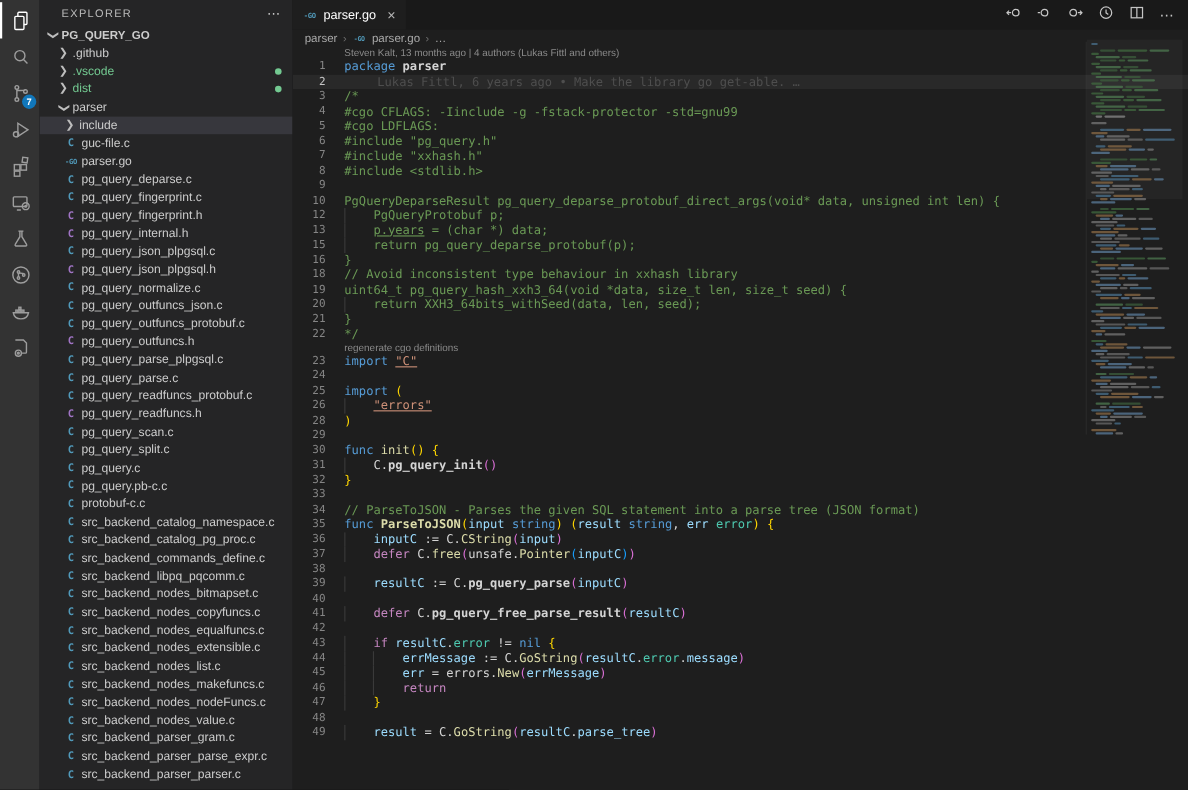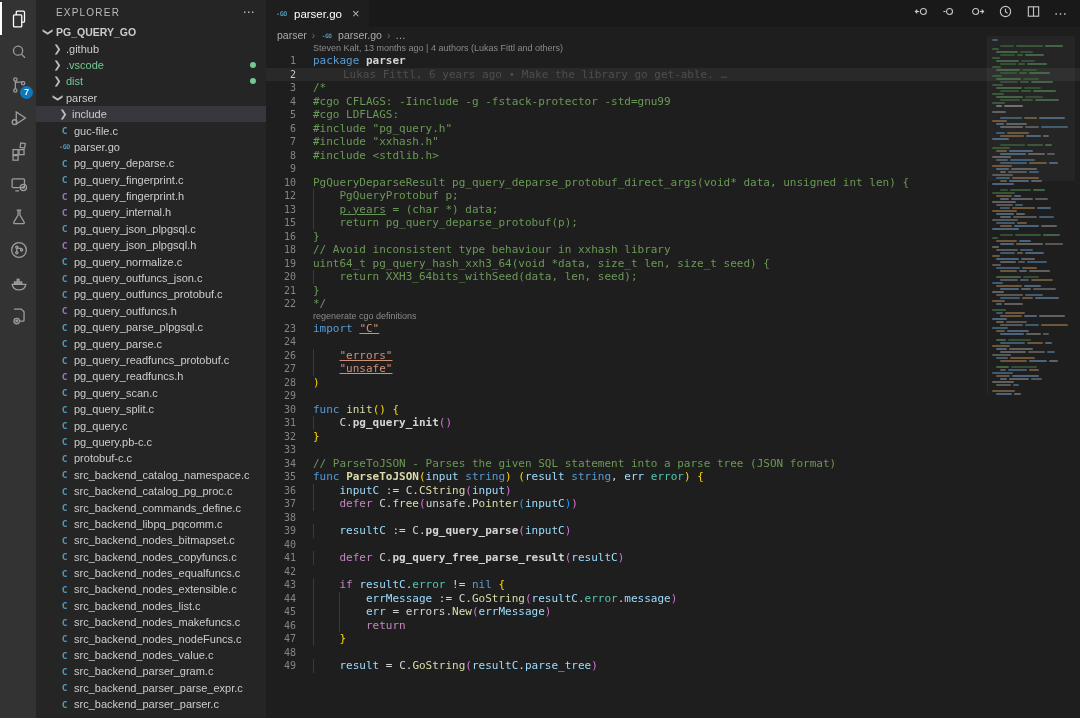--- a/index.html
+++ b/index.html
@@ -453,26 +453,26 @@
         </div>
         <div class="crow">
           <span class="gut">23</span>
           <span class="ctext"><span class="kb">import</span><span class="pl"> </span><span class="stu">"C"</span></span>
         </div>
         <div class="crow">
           <span class="gut">24</span>
           <span class="ctext"></span>
         </div>
         <div class="crow">
+          <span class="gut">25</span>
+          <span class="ctext"><span class="kb">import</span><span class="pl"> </span><span class="b1">(</span></span>
+        </div>
+        <div class="crow">
           <span class="gut">26</span>
           <span class="ctext"><i class="guide" style="left: 0ch;"></i><span class="pl">    </span><span class="stu">"errors"</span></span>
-        </div>
-        <div class="crow">
-          <span class="gut">27</span>
-          <span class="ctext"><i class="guide" style="left: 0ch;"></i><span class="pl">    </span><span class="stu">"unsafe"</span></span>
         </div>
         <div class="crow">
           <span class="gut">28</span>
           <span class="ctext"><span class="b1">)</span></span>
         </div>
         <div class="crow">
           <span class="gut">29</span>
           <span class="ctext"></span>
         </div>
         <div class="crow">

